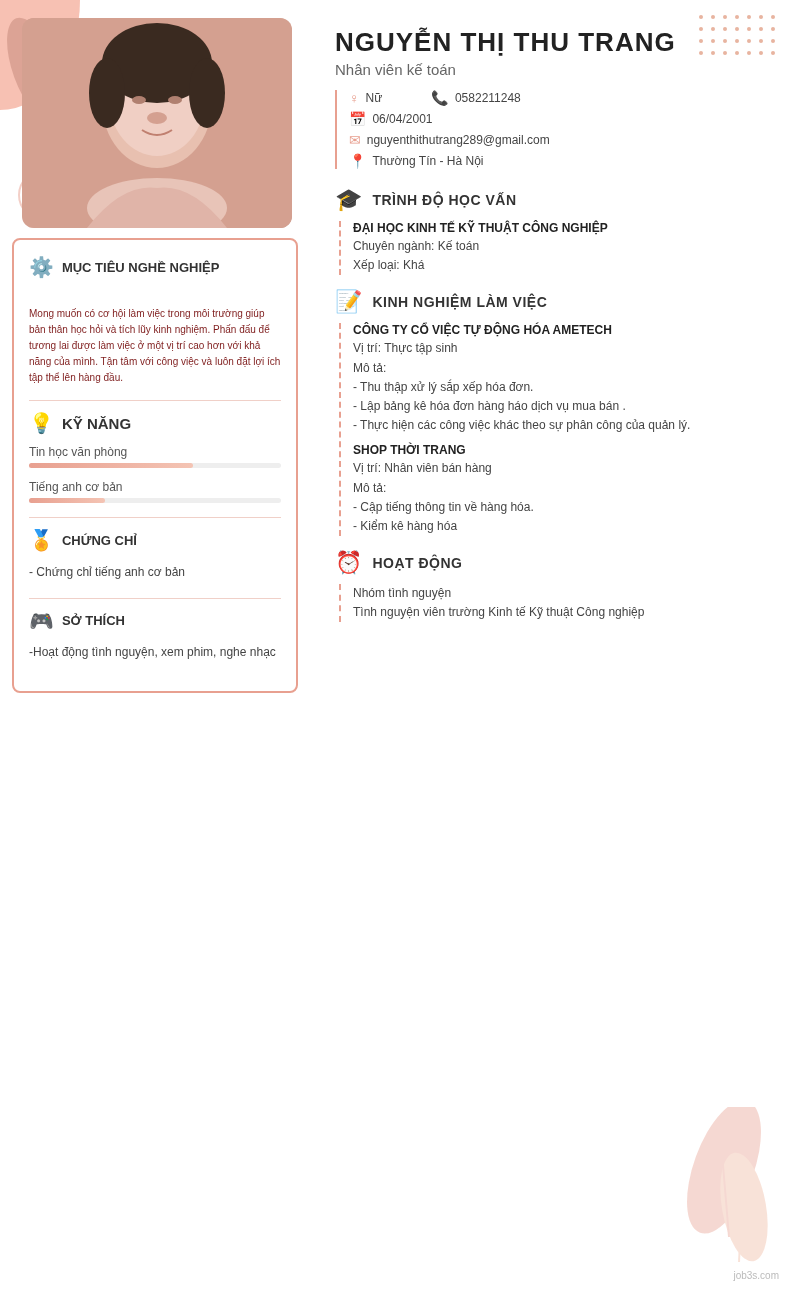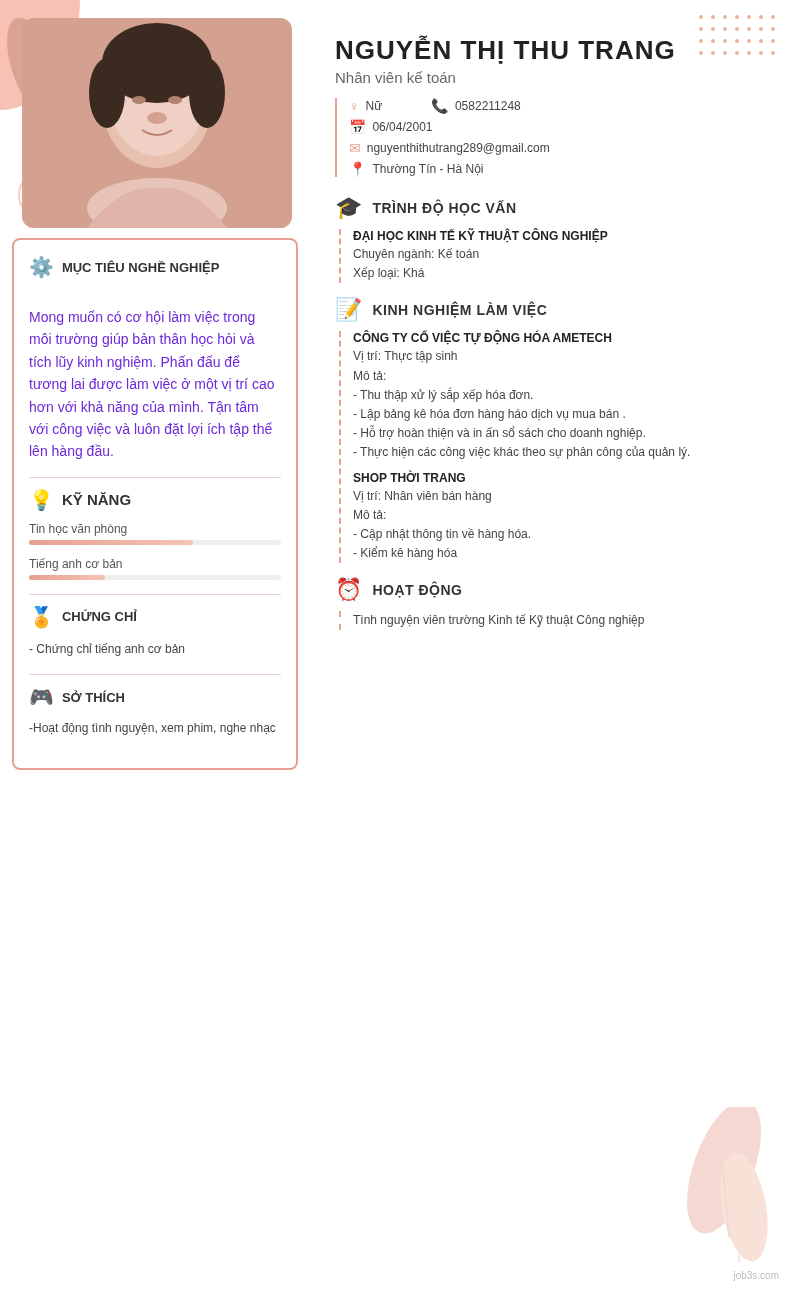--- a/index.html
+++ b/index.html
@@ -52,22 +52,22 @@
       gap: 8px;
       font-size: 14px;
       font-weight: bold;
       color: #333;
       margin-bottom: 10px;
     }
     .section-icon {
       font-size: 20px;
     }
     .section-text {
-      font-size: 14px;
-      color: #6d28d9;
+      font-size: 10px;
+      color: #7f1d1d;
       line-height: 1.6;
       margin-top: 27px;
     }
 
     
     .skill-item {
       margin-bottom: 12px;
     }
     .skill-name {
       font-size: 12px;
@@ -92,21 +92,21 @@
     }
     .hobby-text {
       font-size: 12px;
       color: #444;
       line-height: 1.6;
     }
 
     
     .right-col {
       flex: 1;
-      padding: 20px 20px 20px 25px;
+      padding: 12px 20px 20px 25px;
     }
 
     .name-area {
       margin-bottom: 5px;
     }
     .full-name {
       font-size: 26px;
       font-weight: bold;
       color: #222;
       letter-spacing: 1px;
@@ -375,44 +375,44 @@
 
         <div>
           <div class="sub-title-bold">CÔNG TY CỔ VIỆC TỰ ĐỘNG HÓA AMETECH</div>
           <div class="sub-text">
             <span>Vị trí:</span>
             <span>Thực tập sinh</span>
           </div>
           <div class="sub-text">Mô tả:</div>
           <div class="sub-text">- Thu thập xử lý sắp xếp hóa đơn.</div>
           <div class="sub-text">- Lập bảng kê hóa đơn hàng háo dịch vụ mua bán .</div>
-          <div class="sub-text">- Hỗ trợ hoàn thiện và in ấn sổ sách cho doanh nghiệp.</div>
           <div class="sub-text">- Thực hiện các công việc khác theo sự phân công của quản lý.</div>
         </div>
 
         <div style="margin-top:8px;">
           <div class="sub-title-bold">SHOP THỜI TRANG</div>
           <div class="sub-text">
             <span>Vị trí:</span>
             <span>Nhân viên bán hàng</span>
           </div>
           <div class="sub-text">Mô tả:</div>
-          <div class="sub-text">- Cập nhật thông tin về hàng hóa.</div>
+          <div class="sub-text">- Cập tiếng thông tin về hàng hóa.</div>
           <div class="sub-text">- Kiểm kê hàng hóa</div>
         </div>
 
       </div>
     </div>
 
     <div class="right-section">
       <div class="right-section-header">
         <span class="right-section-icon">⏰</span>
         <span class="right-section-title">HOẠT ĐỘNG</span>
       </div>
       <div class="right-section-body">
+        <div class="sub-text">Nhóm tình nguyện</div>
         <div class="sub-text">Tình nguyện viên trường Kinh tế Kỹ thuật Công nghiệp</div>
       </div>
     </div>
 
   </div>
 
   <div style="position:absolute;top:18px;left:22px;width:270px;height:210px;border-radius:12px;overflow:hidden;z-index:10;">
     <div style="width:100%;height:100%;background:linear-gradient(160deg, #d4a090 0%, #e8c4b8 30%, #f5ddd8 60%, #c49080 100%);display:flex;align-items:flex-end;justify-content:center;">
 
       <svg width="270" height="210" viewBox="0 0 270 210" xmlns="http://www.w3.org/2000/svg">

